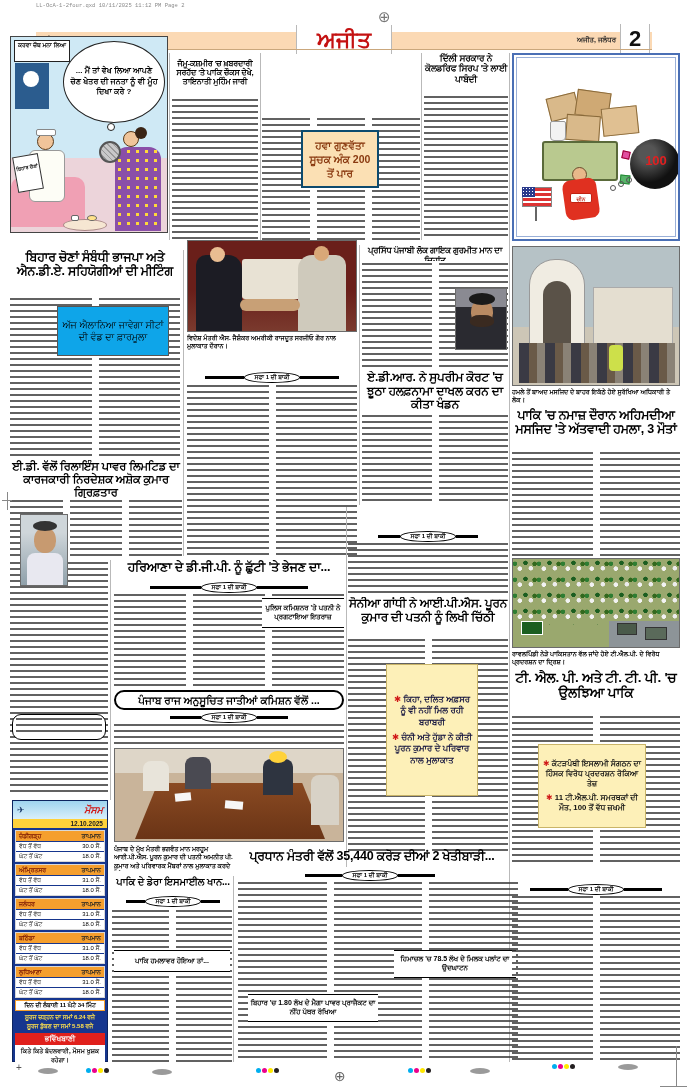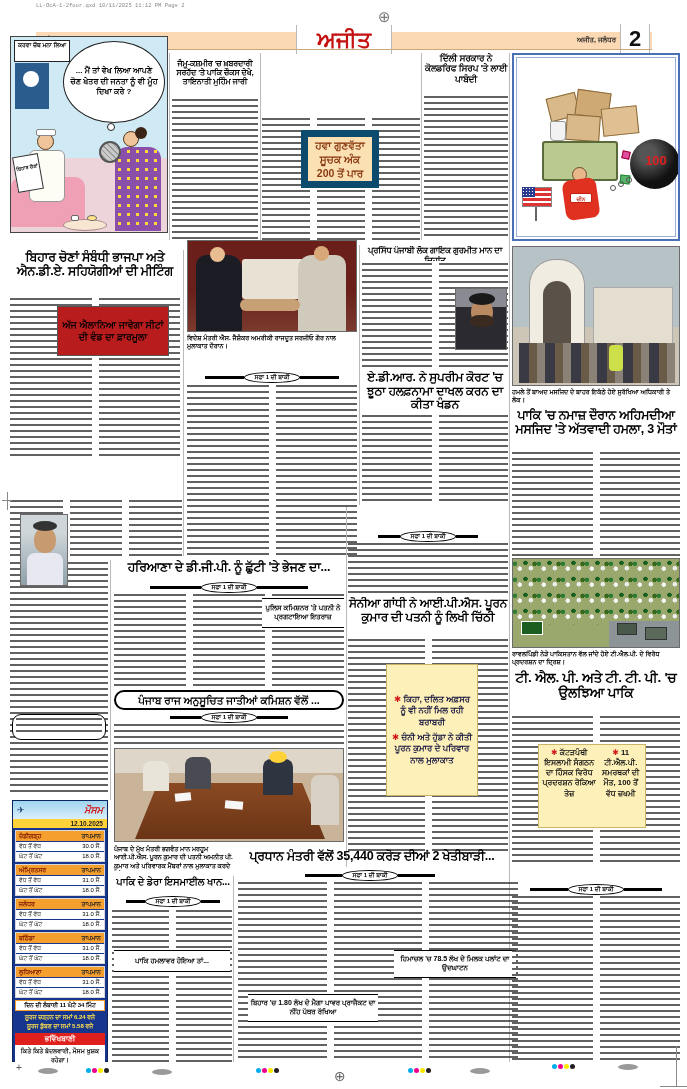--- a/index.html
+++ b/index.html
@@ -83,21 +83,21 @@
   <div class="abs hl" style="left:172px;top:59px;width:86px;height:44px;font-size:8px">ਜੰਮੂ-ਕਸ਼ਮੀਰ 'ਚ ਖ਼ਬਰਦਾਰੀ ਸਰਹੱਦ 'ਤੇ ਪਾਕਿ ਚੌਕਸ ਦੇਖੇ, ਤਾਇਨਾਤੀ ਮੁਹਿੰਮ ਜਾਰੀ</div>
   <div class="abs tx" style="left:172px;top:99px;width:86px;height:141px"></div>
   <div class="abs vrule" style="left:169px;top:53px;height:187px"></div>
   <div class="abs vrule" style="left:260px;top:53px;height:187px"></div>
 
   <div class="abs cols" style="left:262px;top:118px;width:158px;height:122px">
     <div class="tx"></div>
     <div class="tx"></div>
     <div class="tx"></div>
   </div>
-  <div class="abs" style="left:301px;top:130px;width:78px;height:58px;background:#fbe0b4;border:7px solid #0c4a6e;color:#8a3a10;font-weight:700;font-size:10.5px;text-align:center;display:flex;align-items:center;justify-content:center;padding:3px;line-height:1.35">ਹਵਾ ਗੁਣਵੱਤਾ ਸੂਚਕ ਅੰਕ 200 ਤੋਂ ਪਾਰ</div>
+  <div class="abs" style="left:301px;top:130px;width:78px;height:58px;background:#fbe0b4;border:2px solid #0c4a6e;color:#8a3a10;font-weight:700;font-size:10.5px;text-align:center;display:flex;align-items:center;justify-content:center;padding:3px;line-height:1.35">ਹਵਾ ਗੁਣਵੱਤਾ ਸੂਚਕ ਅੰਕ 200 ਤੋਂ ਪਾਰ</div>
 
   <div class="abs hl" style="left:424px;top:53px;width:84px;height:40px;font-size:9px">ਦਿੱਲੀ ਸਰਕਾਰ ਨੇ ਕੋਲਡਰਿਫ ਸਿਰਪ 'ਤੇ ਲਾਈ ਪਾਬੰਦੀ</div>
   <div class="abs tx" style="left:424px;top:96px;width:84px;height:144px"></div>
   <div class="abs vrule" style="left:421px;top:53px;height:187px"></div>
   <div class="abs vrule" style="left:509px;top:53px;height:1009px"></div>
 
   <div class="abs" style="left:512px;top:53px;width:168px;height:188px;border:2px solid #4a6fb5;box-shadow:inset 0 0 0 2px #fff,inset 0 0 0 3px #9ab0d8;background:#fff;overflow:hidden">
 
     <div class="abs" style="left:34px;top:40px;width:30px;height:24px;background:#d9b98a;border:1px solid #8a6a3a;transform:rotate(-14deg)"></div>
     <div class="abs" style="left:62px;top:36px;width:34px;height:26px;background:#cfa974;border:1px solid #8a6a3a;transform:rotate(8deg)"></div>
@@ -124,21 +124,21 @@
     <div class="abs" style="left:8px;top:132px;width:30px;height:20px;border:1px solid #888;background:repeating-linear-gradient(#d33 0 2.5px,#fff 2.5px 5px)"></div>
     <div class="abs" style="left:8px;top:132px;width:13px;height:10px;background:#2a3a8c;background-image:radial-gradient(circle,#fff .7px,transparent .8px);background-size:3px 3px"></div>
     <div class="abs" style="left:21px;top:152px;width:2px;height:14px;background:#666"></div>
   </div>
 
   <div class="abs hl" style="left:10px;top:250px;width:170px;height:46px;font-size:12.5px">ਬਿਹਾਰ ਚੋਣਾਂ ਸੰਬੰਧੀ ਭਾਜਪਾ ਅਤੇ ਐਨ.ਡੀ.ਏ. ਸਹਿਯੋਗੀਆਂ ਦੀ ਮੀਟਿੰਗ</div>
   <div class="abs cols" style="left:10px;top:298px;width:170px;height:158px">
     <div class="tx"></div>
     <div class="tx"></div>
   </div>
-  <div class="abs" style="left:57px;top:306px;width:112px;height:50px;background:#b91c1c;border:1px solid #555;display:flex;align-items:center;justify-content:center;text-align:center;font-weight:700;font-size:9.5px;padding:3px;line-height:1.3">ਅੱਜ ਐਲਾਨਿਆ ਜਾਵੇਗਾ ਸੀਟਾਂ ਦੀ ਵੰਡ ਦਾ ਫ਼ਾਰਮੂਲਾ</div>
+  <div class="abs" style="left:57px;top:306px;width:112px;height:50px;background:#0ea5e9;border:1px solid #555;display:flex;align-items:center;justify-content:center;text-align:center;font-weight:400;font-size:9.5px;padding:3px;line-height:1.3">ਅੱਜ ਐਲਾਨਿਆ ਜਾਵੇਗਾ ਸੀਟਾਂ ਦੀ ਵੰਡ ਦਾ ਫ਼ਾਰਮੂਲਾ</div>
   <div class="abs vrule" style="left:183px;top:250px;height:306px"></div>
 
   <div class="abs photo" style="left:187px;top:240px;width:170px;height:92px;background:linear-gradient(180deg,#6a1f1a 0 55%,#7a3a2e 100%)">
     <div class="abs" style="left:54px;top:18px;width:62px;height:40px;background:#e8e2d4;border-radius:3px"></div>
     <div class="abs" style="left:8px;top:14px;width:46px;height:78px;background:#1c1c24;border-radius:10px 14px 0 0"></div>
     <div class="abs" style="left:22px;top:6px;width:15px;height:15px;border-radius:50%;background:#e9bd92"></div>
     <div class="abs" style="left:110px;top:14px;width:48px;height:78px;background:#cfcabc;border-radius:14px 10px 0 0"></div>
     <div class="abs" style="left:126px;top:5px;width:15px;height:15px;border-radius:50%;background:#d9a878"></div>
     <div class="abs" style="left:52px;top:58px;width:60px;height:12px;background:#c8a076;border-radius:6px"></div>
   </div>
@@ -164,20 +164,21 @@
     <div class="abs" style="left:13px;top:4px;width:26px;height:12px;border-radius:50%;background:#1a1a1a"></div>
     <div class="abs" style="left:14px;top:26px;width:24px;height:12px;border-radius:40%;background:#3a2a20"></div>
   </div>
 
   <div class="abs hl" style="left:362px;top:371px;width:146px;height:42px;font-size:12px">ਏ.ਡੀ.ਆਰ. ਨੇ ਸੁਪਰੀਮ ਕੋਰਟ 'ਚ ਝੂਠਾ ਹਲਫ਼ਨਾਮਾ ਦਾਖਲ ਕਰਨ ਦਾ ਕੀਤਾ ਖੰਡਨ</div>
   <div class="abs cols" style="left:362px;top:415px;width:146px;height:90px">
     <div class="tx"></div>
     <div class="tx"></div>
   </div>
 
+  <div class="abs hl" style="left:10px;top:460px;width:172px;height:38px;font-size:11.5px">ਈ.ਡੀ. ਵੱਲੋਂ ਰਿਲਾਇੰਸ ਪਾਵਰ ਲਿਮਟਿਡ ਦਾ ਕਾਰਜਕਾਰੀ ਨਿਰਦੇਸ਼ਕ ਅਸ਼ੋਕ ਕੁਮਾਰ ਗ੍ਰਿਫ਼ਤਾਰ</div>
   <div class="abs cols" style="left:10px;top:500px;width:172px;height:58px">
     <div class="tx"></div>
     <div class="tx"></div>
     <div class="tx"></div>
   </div>
   <div class="abs tx" style="left:10px;top:562px;width:98px;height:234px"></div>
   <div class="abs photo" style="left:20px;top:514px;width:48px;height:72px;background:linear-gradient(180deg,#cfd6da 0 25%,#8fa0aa 100%)">
     <div class="abs" style="left:13px;top:12px;width:22px;height:26px;border-radius:50% 50% 45% 45%;background:#c79a70"></div>
     <div class="abs" style="left:12px;top:6px;width:24px;height:10px;border-radius:50%;background:#333"></div>
     <div class="abs" style="left:6px;top:38px;width:36px;height:34px;background:#e8e8f0;border-radius:8px 8px 0 0"></div>
@@ -285,21 +286,21 @@
     <div class="abs" style="left:104px;top:64px;width:20px;height:12px;background:#4a5a4a;border:1px solid #333"></div>
     <div class="abs" style="left:132px;top:68px;width:22px;height:13px;background:#5a6a5a;border:1px solid #333"></div>
     <div class="abs" style="left:8px;top:62px;width:22px;height:14px;background:#1b5e20;border:1px solid #fff"></div>
   </div>
   <div class="abs cap" style="left:512px;top:650px;width:168px;height:18px">ਰਾਵਲਪਿੰਡੀ ਨੇੜੇ ਪਾਕਿਸਤਾਨ ਵੱਲ ਜਾਂਦੇ ਹੋਏ ਟੀ.ਐਲ.ਪੀ. ਦੇ ਵਿਰੋਧ ਪ੍ਰਦਰਸ਼ਨ ਦਾ ਦ੍ਰਿਸ਼।</div>
   <div class="abs hl" style="left:512px;top:670px;width:168px;height:44px;font-size:13.5px">ਟੀ. ਐਲ. ਪੀ. ਅਤੇ ਟੀ. ਟੀ. ਪੀ. 'ਚ ਉਲਝਿਆ ਪਾਕਿ</div>
   <div class="abs cols" style="left:512px;top:716px;width:168px;height:146px">
     <div class="tx"></div>
     <div class="tx"></div>
   </div>
-  <div class="abs notebox" style="left:538px;top:744px;width:108px;height:84px;font-size:7.8px;color:#111;display:flex;flex-direction:row;justify-content:center;gap:3px;padding:3px;line-height:1.3">
+  <div class="abs notebox" style="left:538px;top:744px;width:108px;height:84px;font-size:7.8px;color:#111;display:flex;flex-direction:column;justify-content:center;gap:3px;padding:3px;line-height:1.3">
     <div><span class="star">✱</span> <span>ਕੱਟੜਪੰਥੀ ਇਸਲਾਮੀ ਸੰਗਠਨ ਦਾ ਹਿੰਸਕ ਵਿਰੋਧ ਪ੍ਰਦਰਸ਼ਨ ਰੋਕਿਆ ਤੇਜ਼</span></div>
     <div><span class="star">✱</span> <span>11 ਟੀ.ਐਲ.ਪੀ. ਸਮਰਥਕਾਂ ਦੀ ਮੌਤ, 100 ਤੋਂ ਵੱਧ ਜ਼ਖਮੀ</span></div>
   </div>
 
   <div class="abs tag" style="left:530px;top:884px;width:132px">
     <span class="bar"></span>
       <span class="pill">ਸਫਾ 1 ਦੀ ਬਾਕੀ</span>
       <span class="bar"></span>
   </div>
   <div class="abs cols" style="left:512px;top:896px;width:168px;height:166px">

